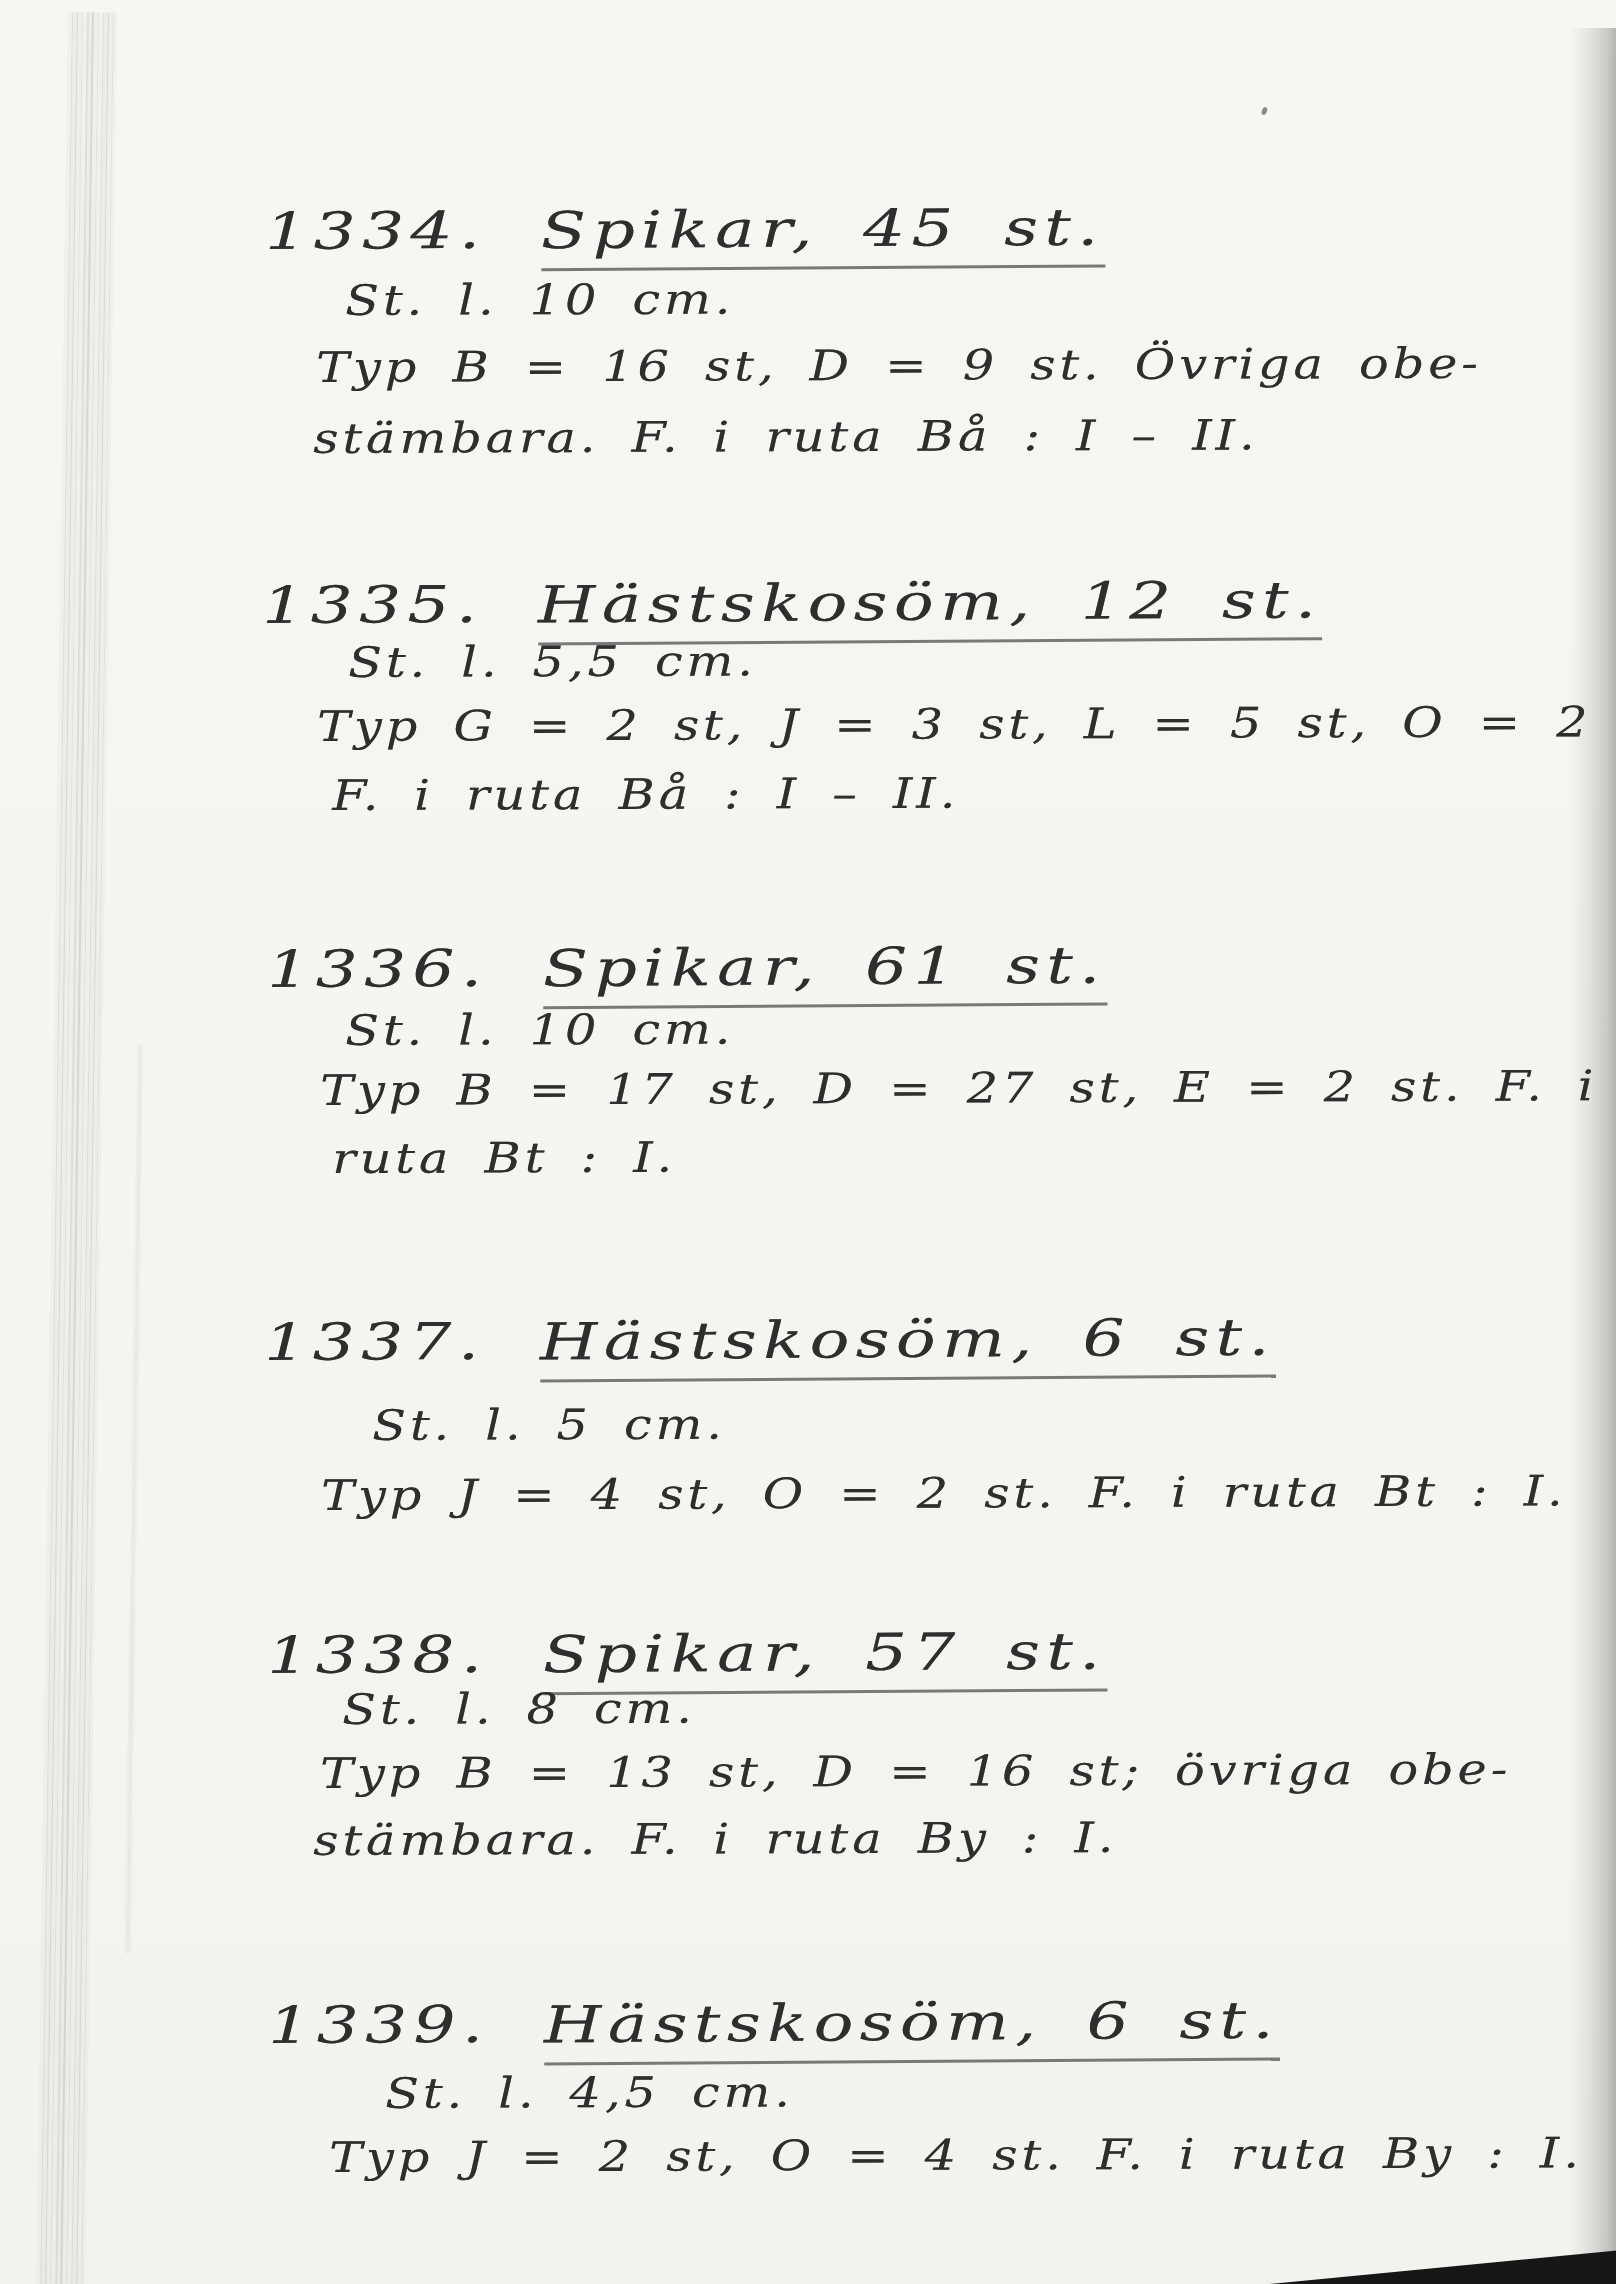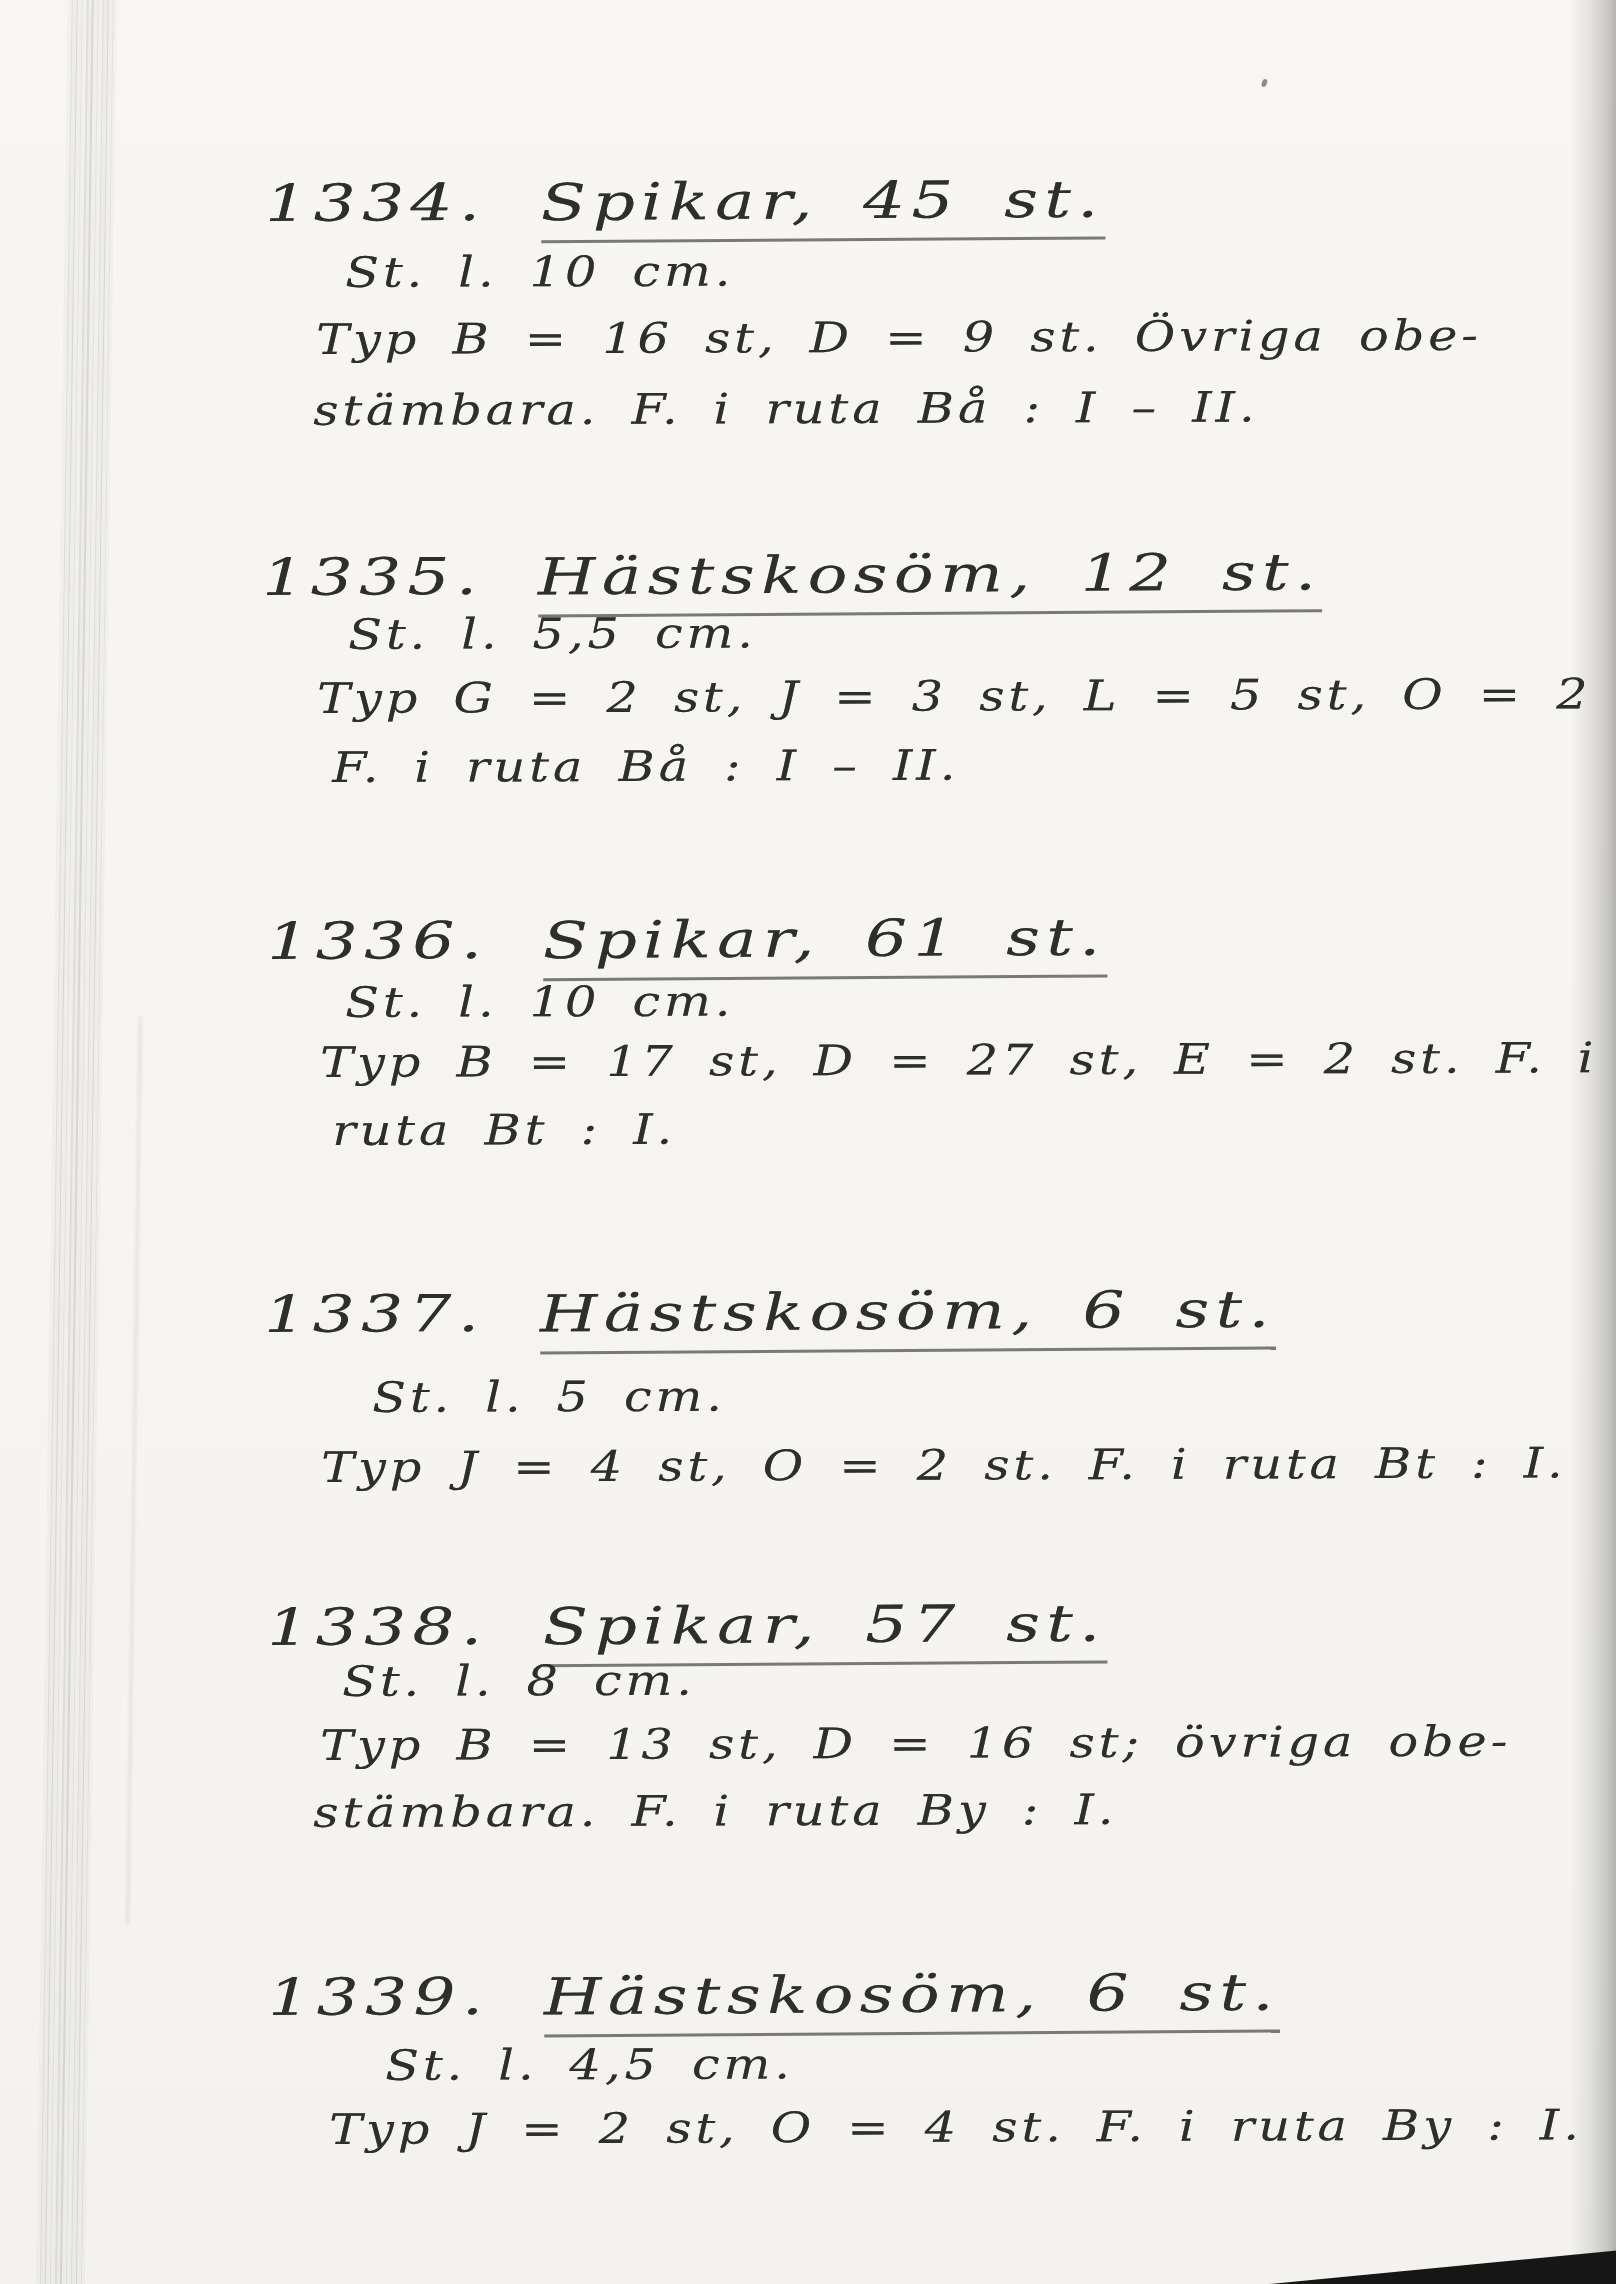--- a/index.html
+++ b/index.html
@@ -2,21 +2,21 @@
 <html style="font-size:8.6px"><head>
 <meta charset="utf-8">
 <style>
   html,body { margin:0; padding:0; }
   body {
     width:1617px; height:2284px;
     background: linear-gradient(180deg,#f7f6f3 0%, #f5f4f1 70%, #f3f2ef 100%);
     overflow:hidden; position:relative;
     font-family:"DejaVu Serif", serif;
   }
-  .page { position:absolute; inset:0; }
+  .page { position:absolute; inset:0;margin-top:28px; }
 
   
   .hw {
     position:absolute;
     font-style:italic;
     font-size:42px;
     line-height:1.1;
     color:#2e2e2e;
     letter-spacing:3.2px;
     word-spacing:10.7px;

